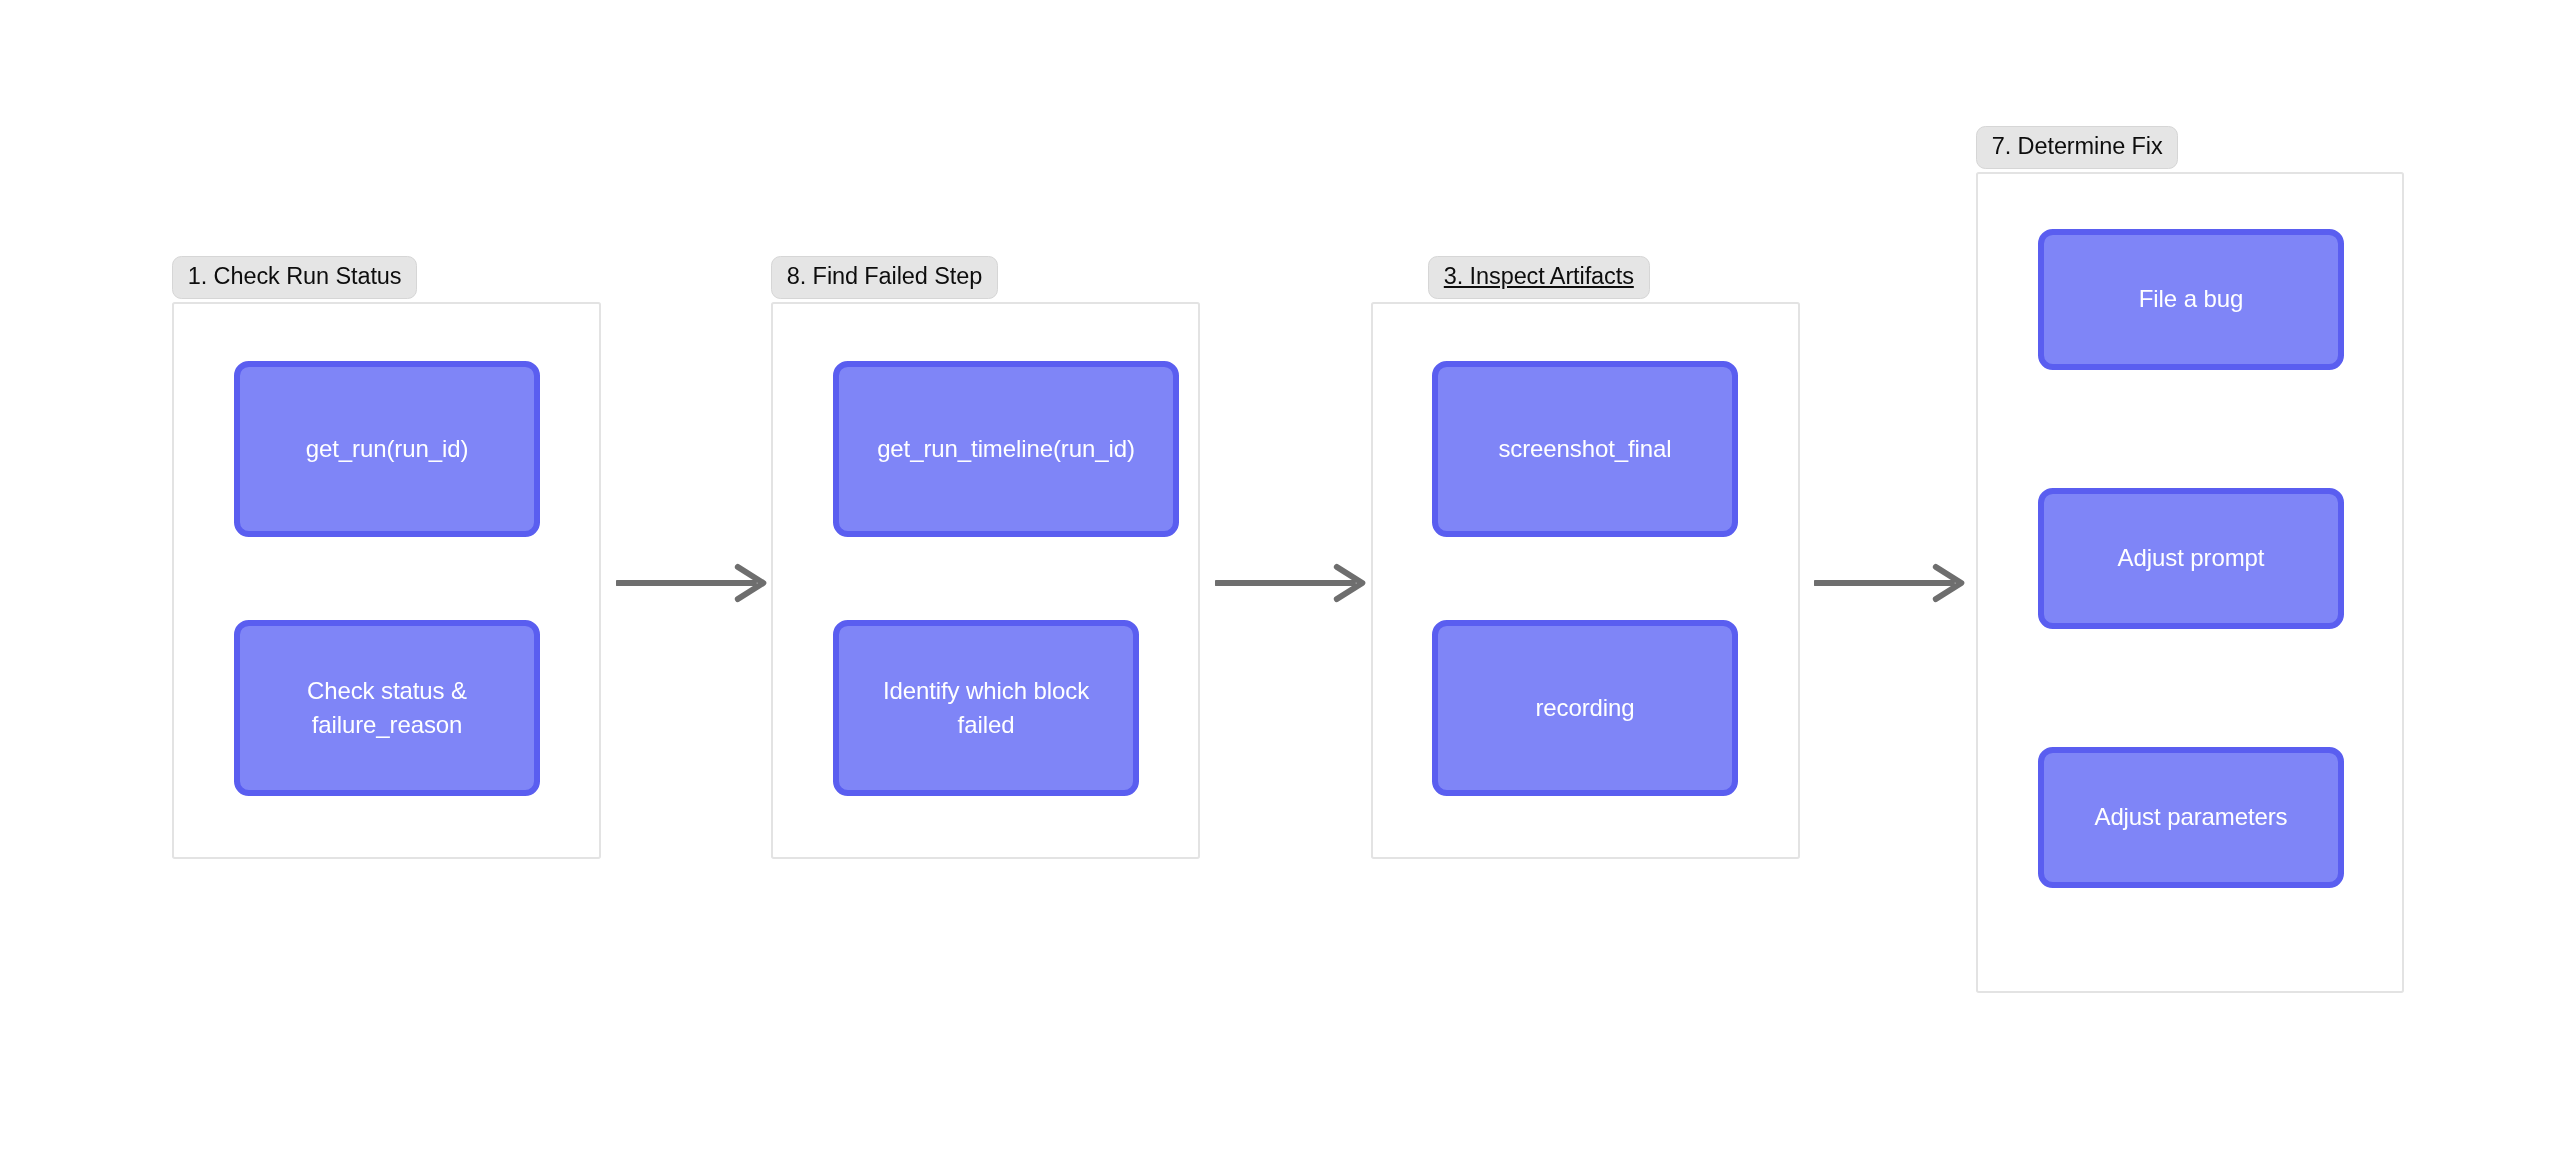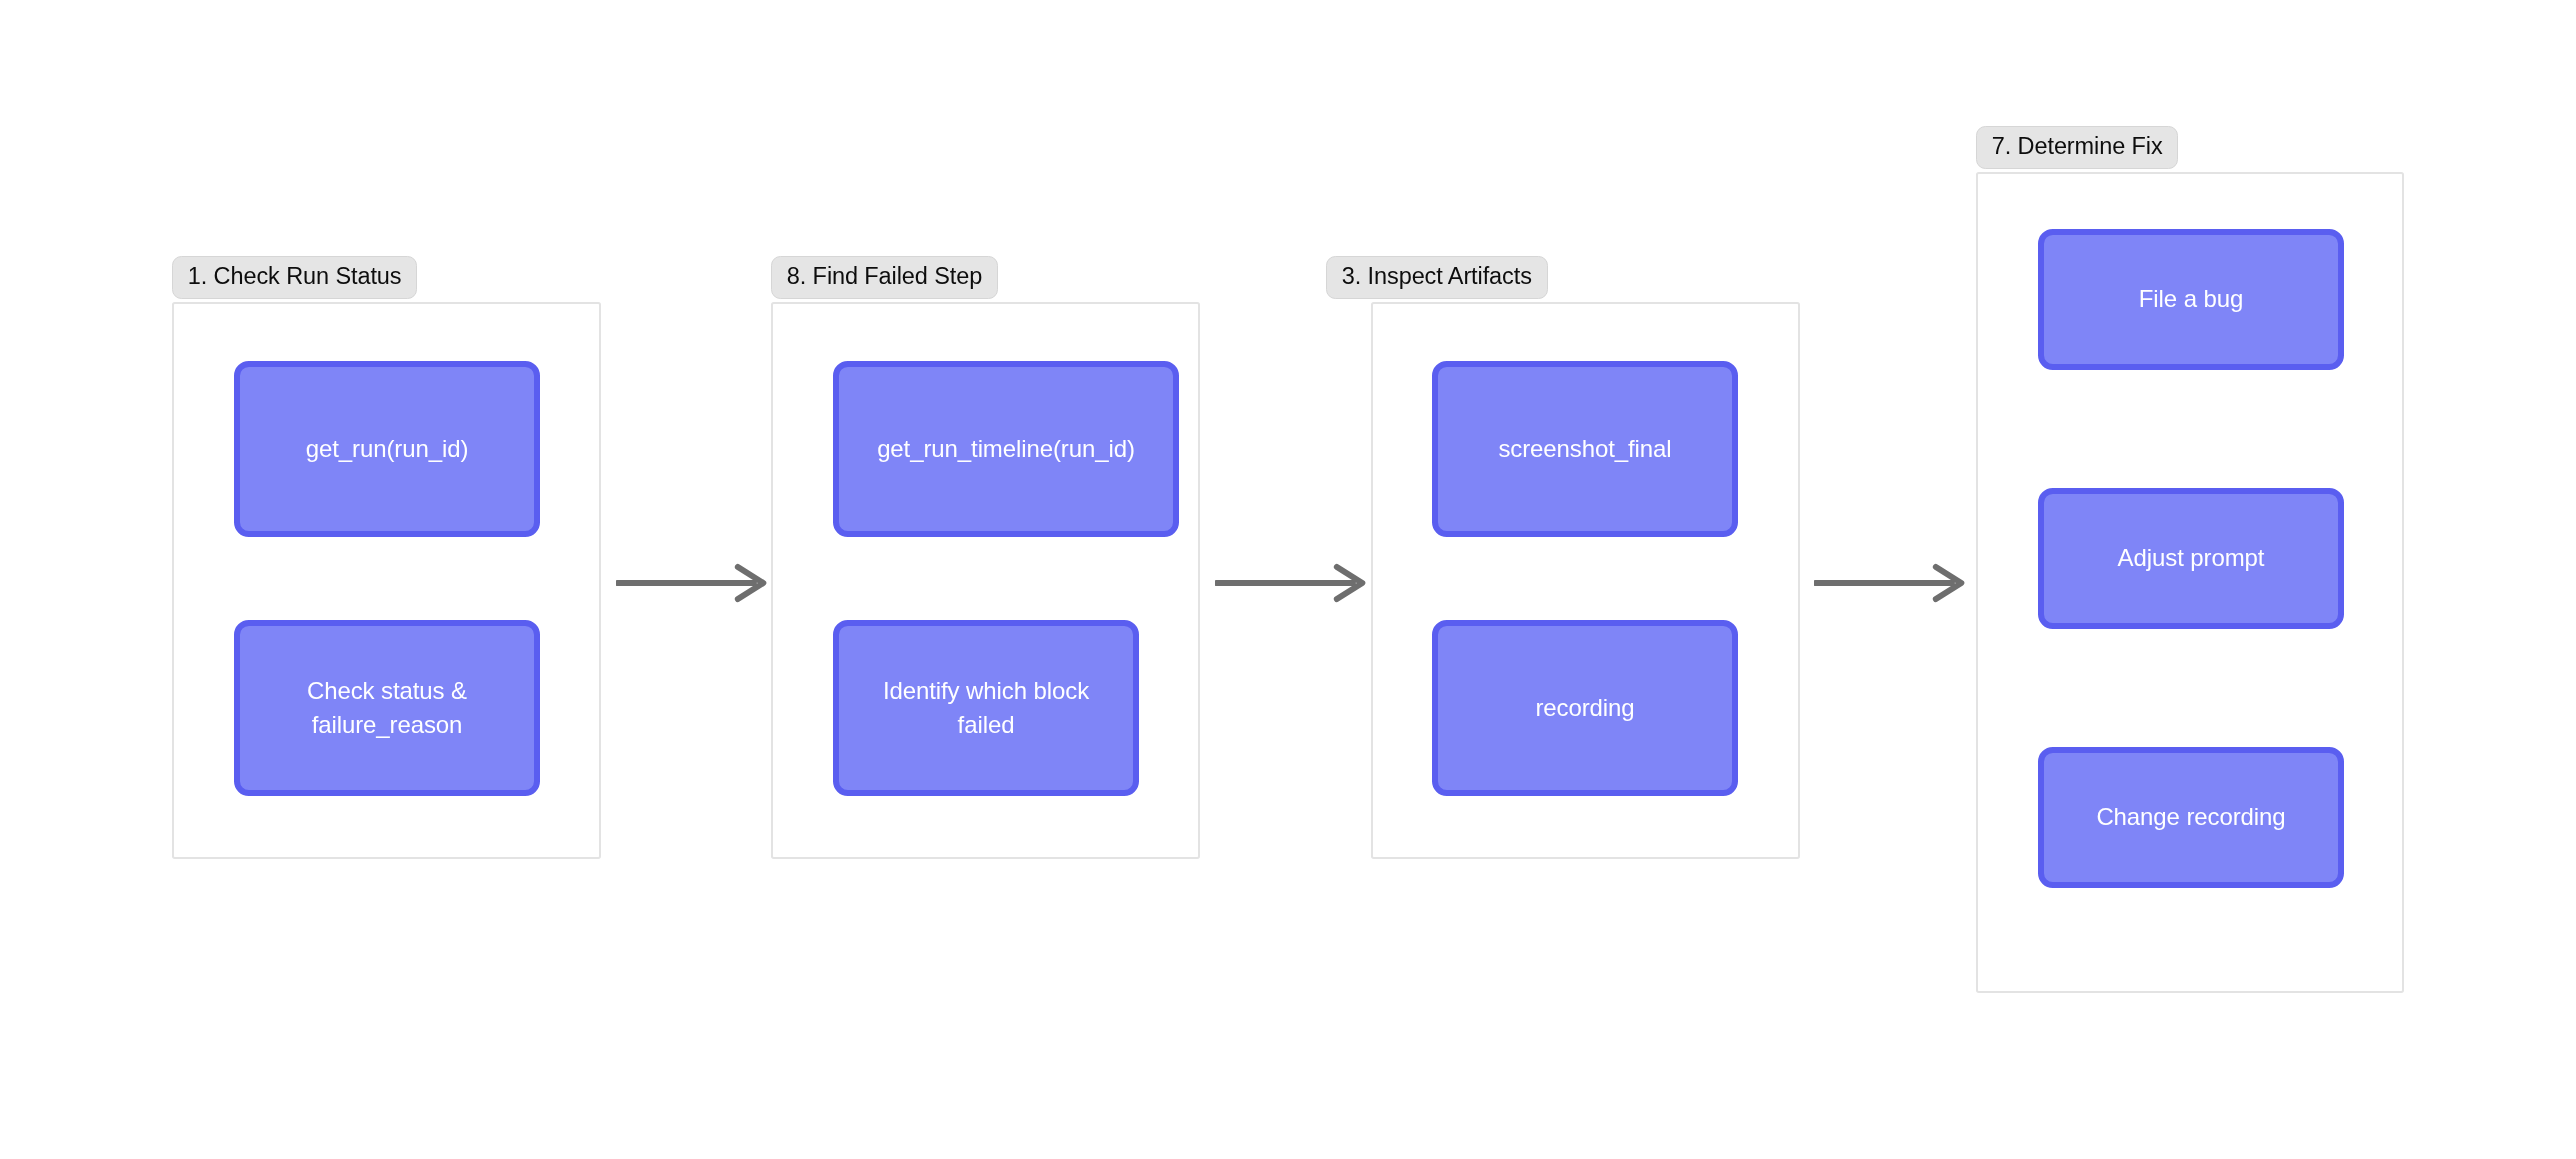--- a/index.html
+++ b/index.html
@@ -92,21 +92,21 @@
   </div>
 
   <div class="arrow" style="left:1215px;top:562px;width:154px;height:42px;">
     <svg width="154" height="42" viewBox="0 0 230 62" fill="none" xmlns="http://www.w3.org/2000/svg">
       <path d="M2 31 H206" stroke="#6e6e6e" stroke-width="9" stroke-linecap="round"></path>
       <path d="M182 7 L220 31 L182 55" stroke="#6e6e6e" stroke-width="9" stroke-linecap="round" stroke-linejoin="round" fill="none"></path>
     </svg>
   </div>
 
   <div class="group" style="left:1371px;top:302px;width:429px;height:557px;"></div>
-  <div class="group-label" style="left:1326px;top:256px;">3. Inspect Artifacts</div>
+  <div class="group-label" style="left:1428px;top:256px;text-decoration:underline;">3. Inspect Artifacts</div>
 
   <div class="node" style="left:1432px;top:361px;width:306px;height:176px;">
     <span>screenshot_final</span>
   </div>
 
   <div class="node" style="left:1432px;top:620px;width:306px;height:176px;">
     <span>recording</span>
   </div>
 
   <div class="arrow" style="left:1814px;top:562px;width:154px;height:42px;">
@@ -121,17 +121,17 @@
 
   <div class="node" style="left:2038px;top:229px;width:306px;height:141px;">
     <span>File a bug</span>
   </div>
 
   <div class="node" style="left:2038px;top:488px;width:306px;height:141px;">
     <span>Adjust prompt</span>
   </div>
 
   <div class="node" style="left:2038px;top:747px;width:306px;height:141px;">
-    <span>Change recording</span>
+    <span>Adjust parameters</span>
   </div>
 
 </div>
 
 
 </body></html>

